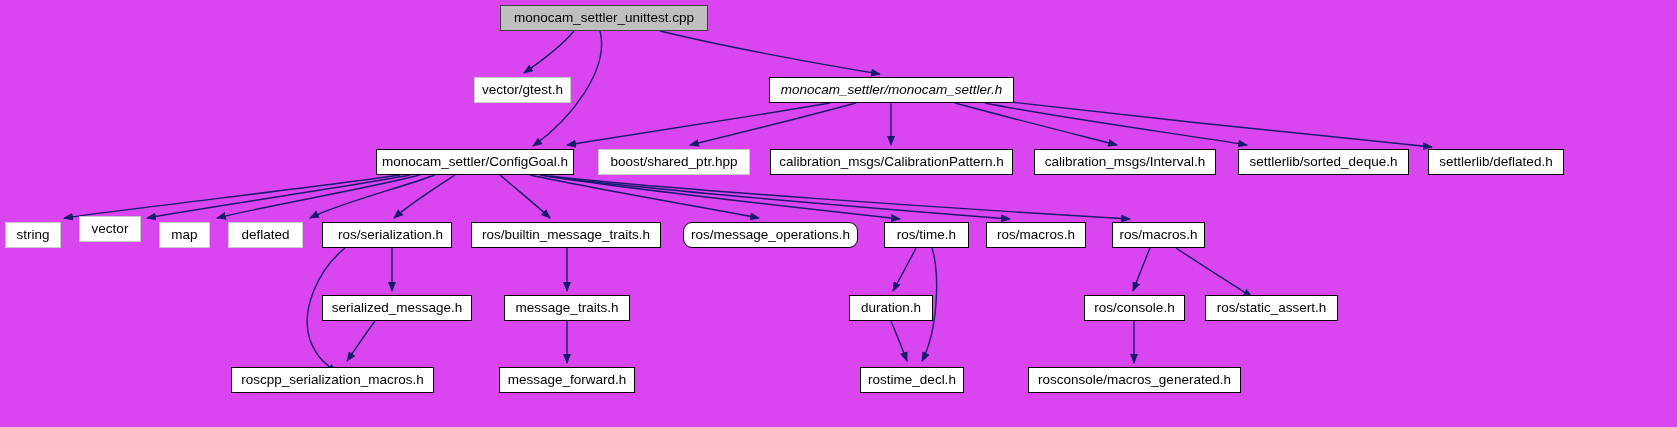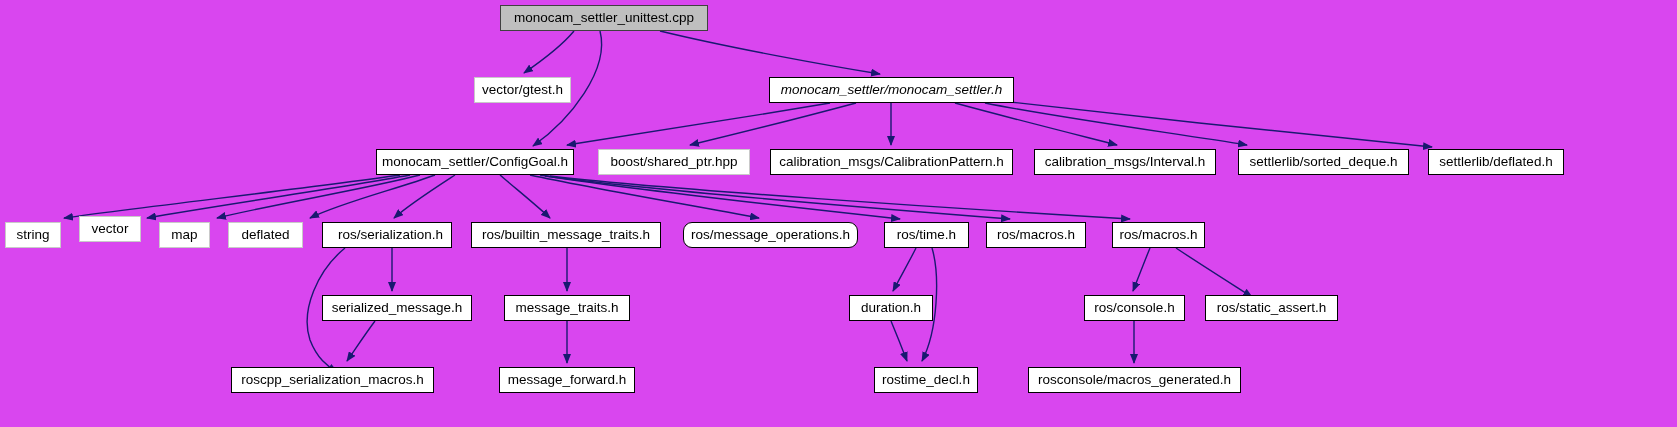--- a/index.html
+++ b/index.html
@@ -163,20 +163,20 @@
       </div>
       <div class="node" style="left: 1205px; top: 295px; width: 133px;">
         <span>ros/static_assert.h</span>
       </div>
       <div class="node" style="left: 231px; top: 367px; width: 203px;">
         <span>roscpp_serialization_macros.h</span>
       </div>
       <div class="node" style="left: 499px; top: 367px; width: 136px;">
         <span>message_forward.h</span>
       </div>
-      <div class="node" style="left: 860px; top: 367px; width: 104px; margin-left: 14px;">
+      <div class="node" style="left: 860px; top: 367px; width: 104px;">
         <span>rostime_decl.h</span>
       </div>
       <div class="node" style="left: 1028px; top: 367px; width: 213px;">
         <span>rosconsole/macros_generated.h</span>
       </div>
     </div>
 </div>
 
 </body></html>

